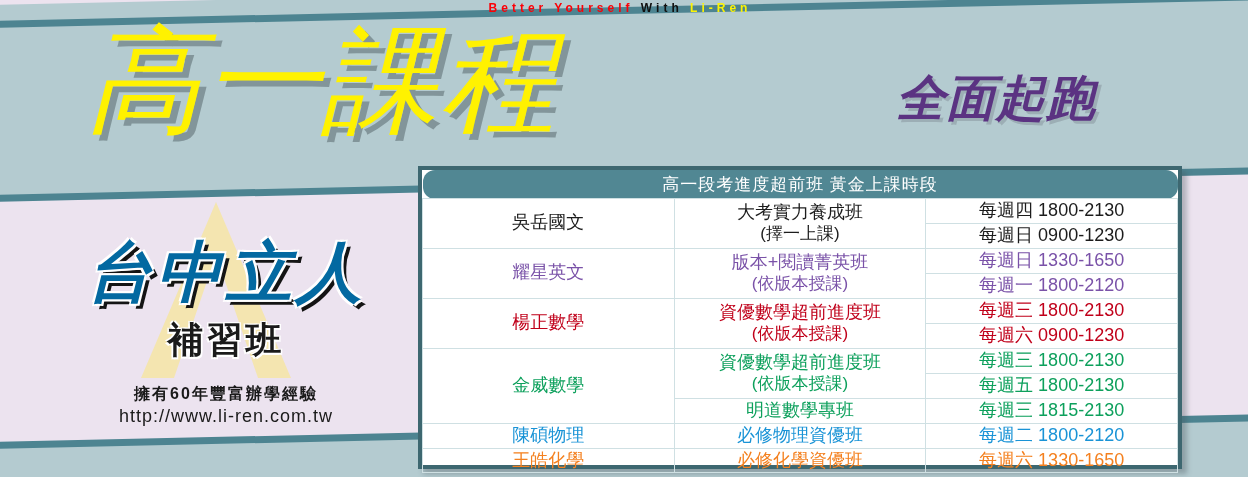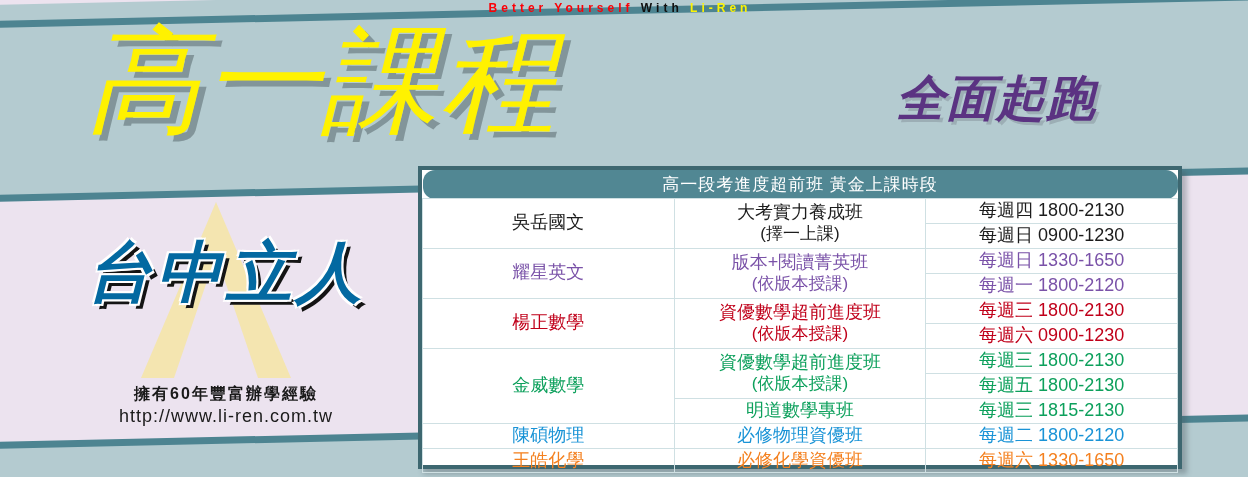--- a/index.html
+++ b/index.html
@@ -135,20 +135,21 @@
     <span class="tag-blk">With</span>
     <span class="tag-yel">Li-Ren</span>
   </div>
 
   <div class="main-title">高一課程</div>
   <div class="sub-title">全面起跑</div>
 
   <div class="logo-wrap">
     <div class="logo-back"></div>
     <div class="logo-main">台中立人</div>
+    <div class="logo-sub">補習班</div>
     <div class="logo-exp">擁有60年豐富辦學經驗</div>
     <div class="logo-url">http://www.li-ren.com.tw</div>
   </div>
 
   <div class="table-card">
     <table class="sched">
       <thead>
         <tr>
           <th colspan="3">高一段考進度超前班  黃金上課時段</th>
         </tr>

